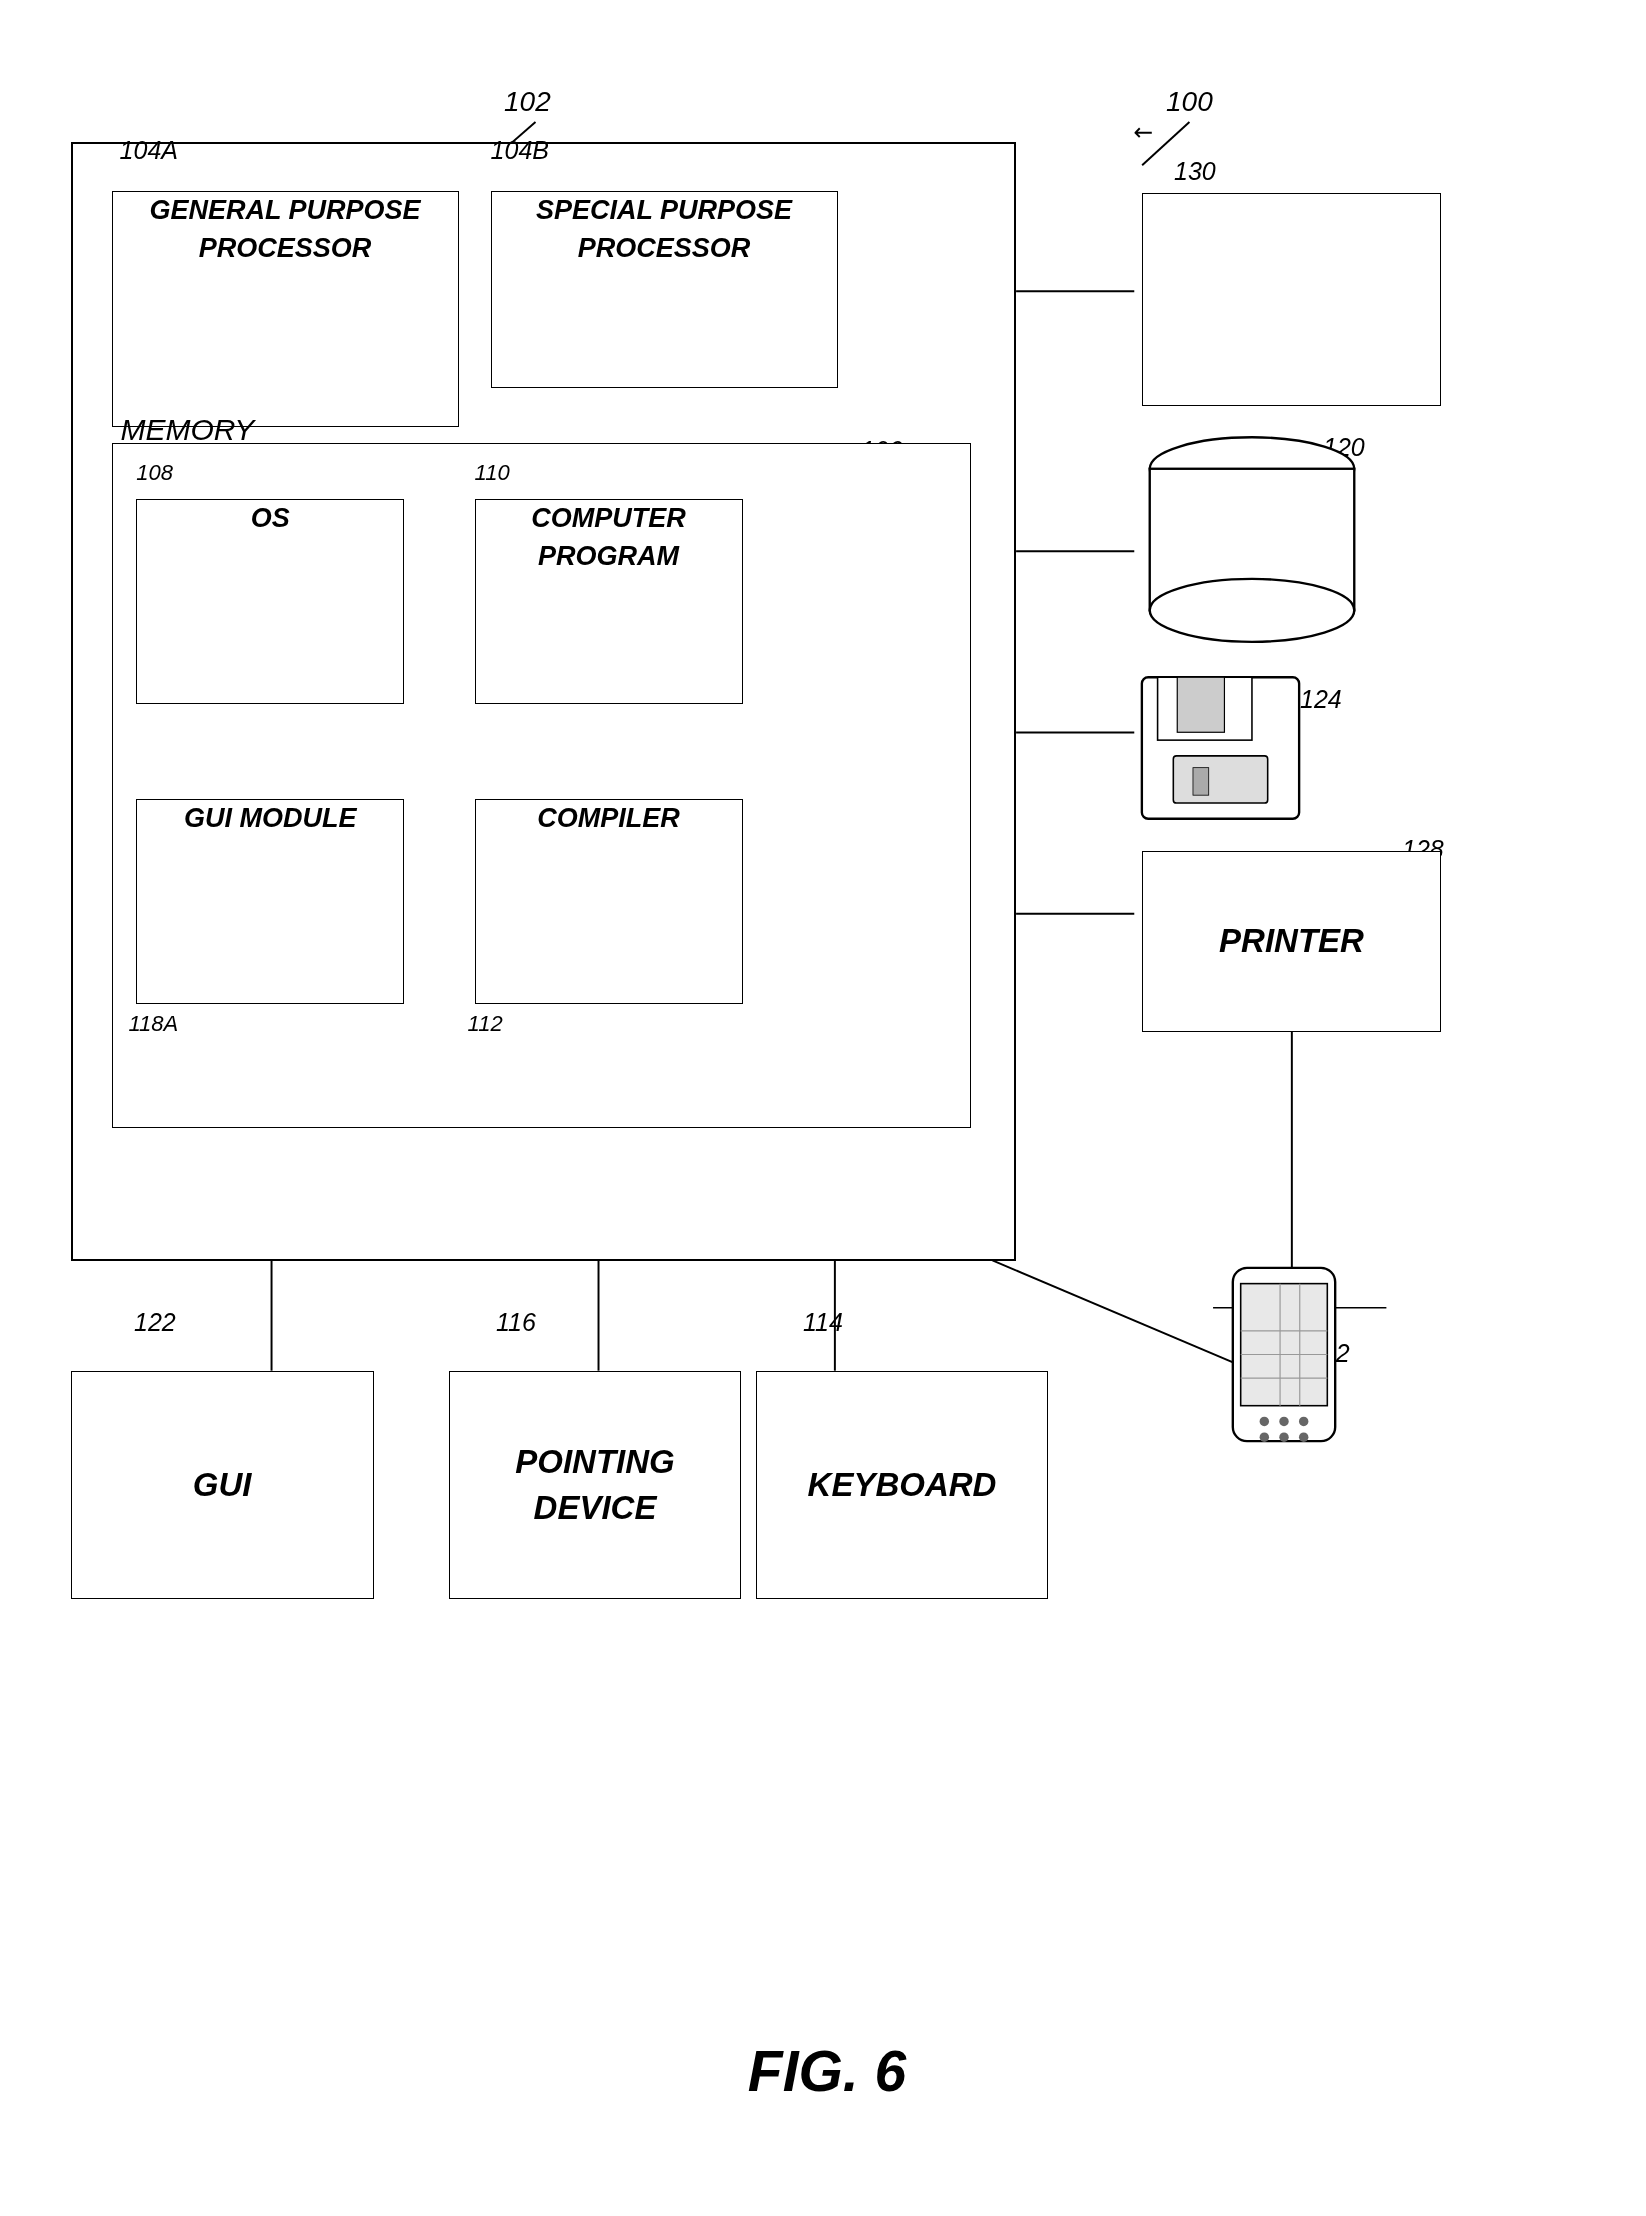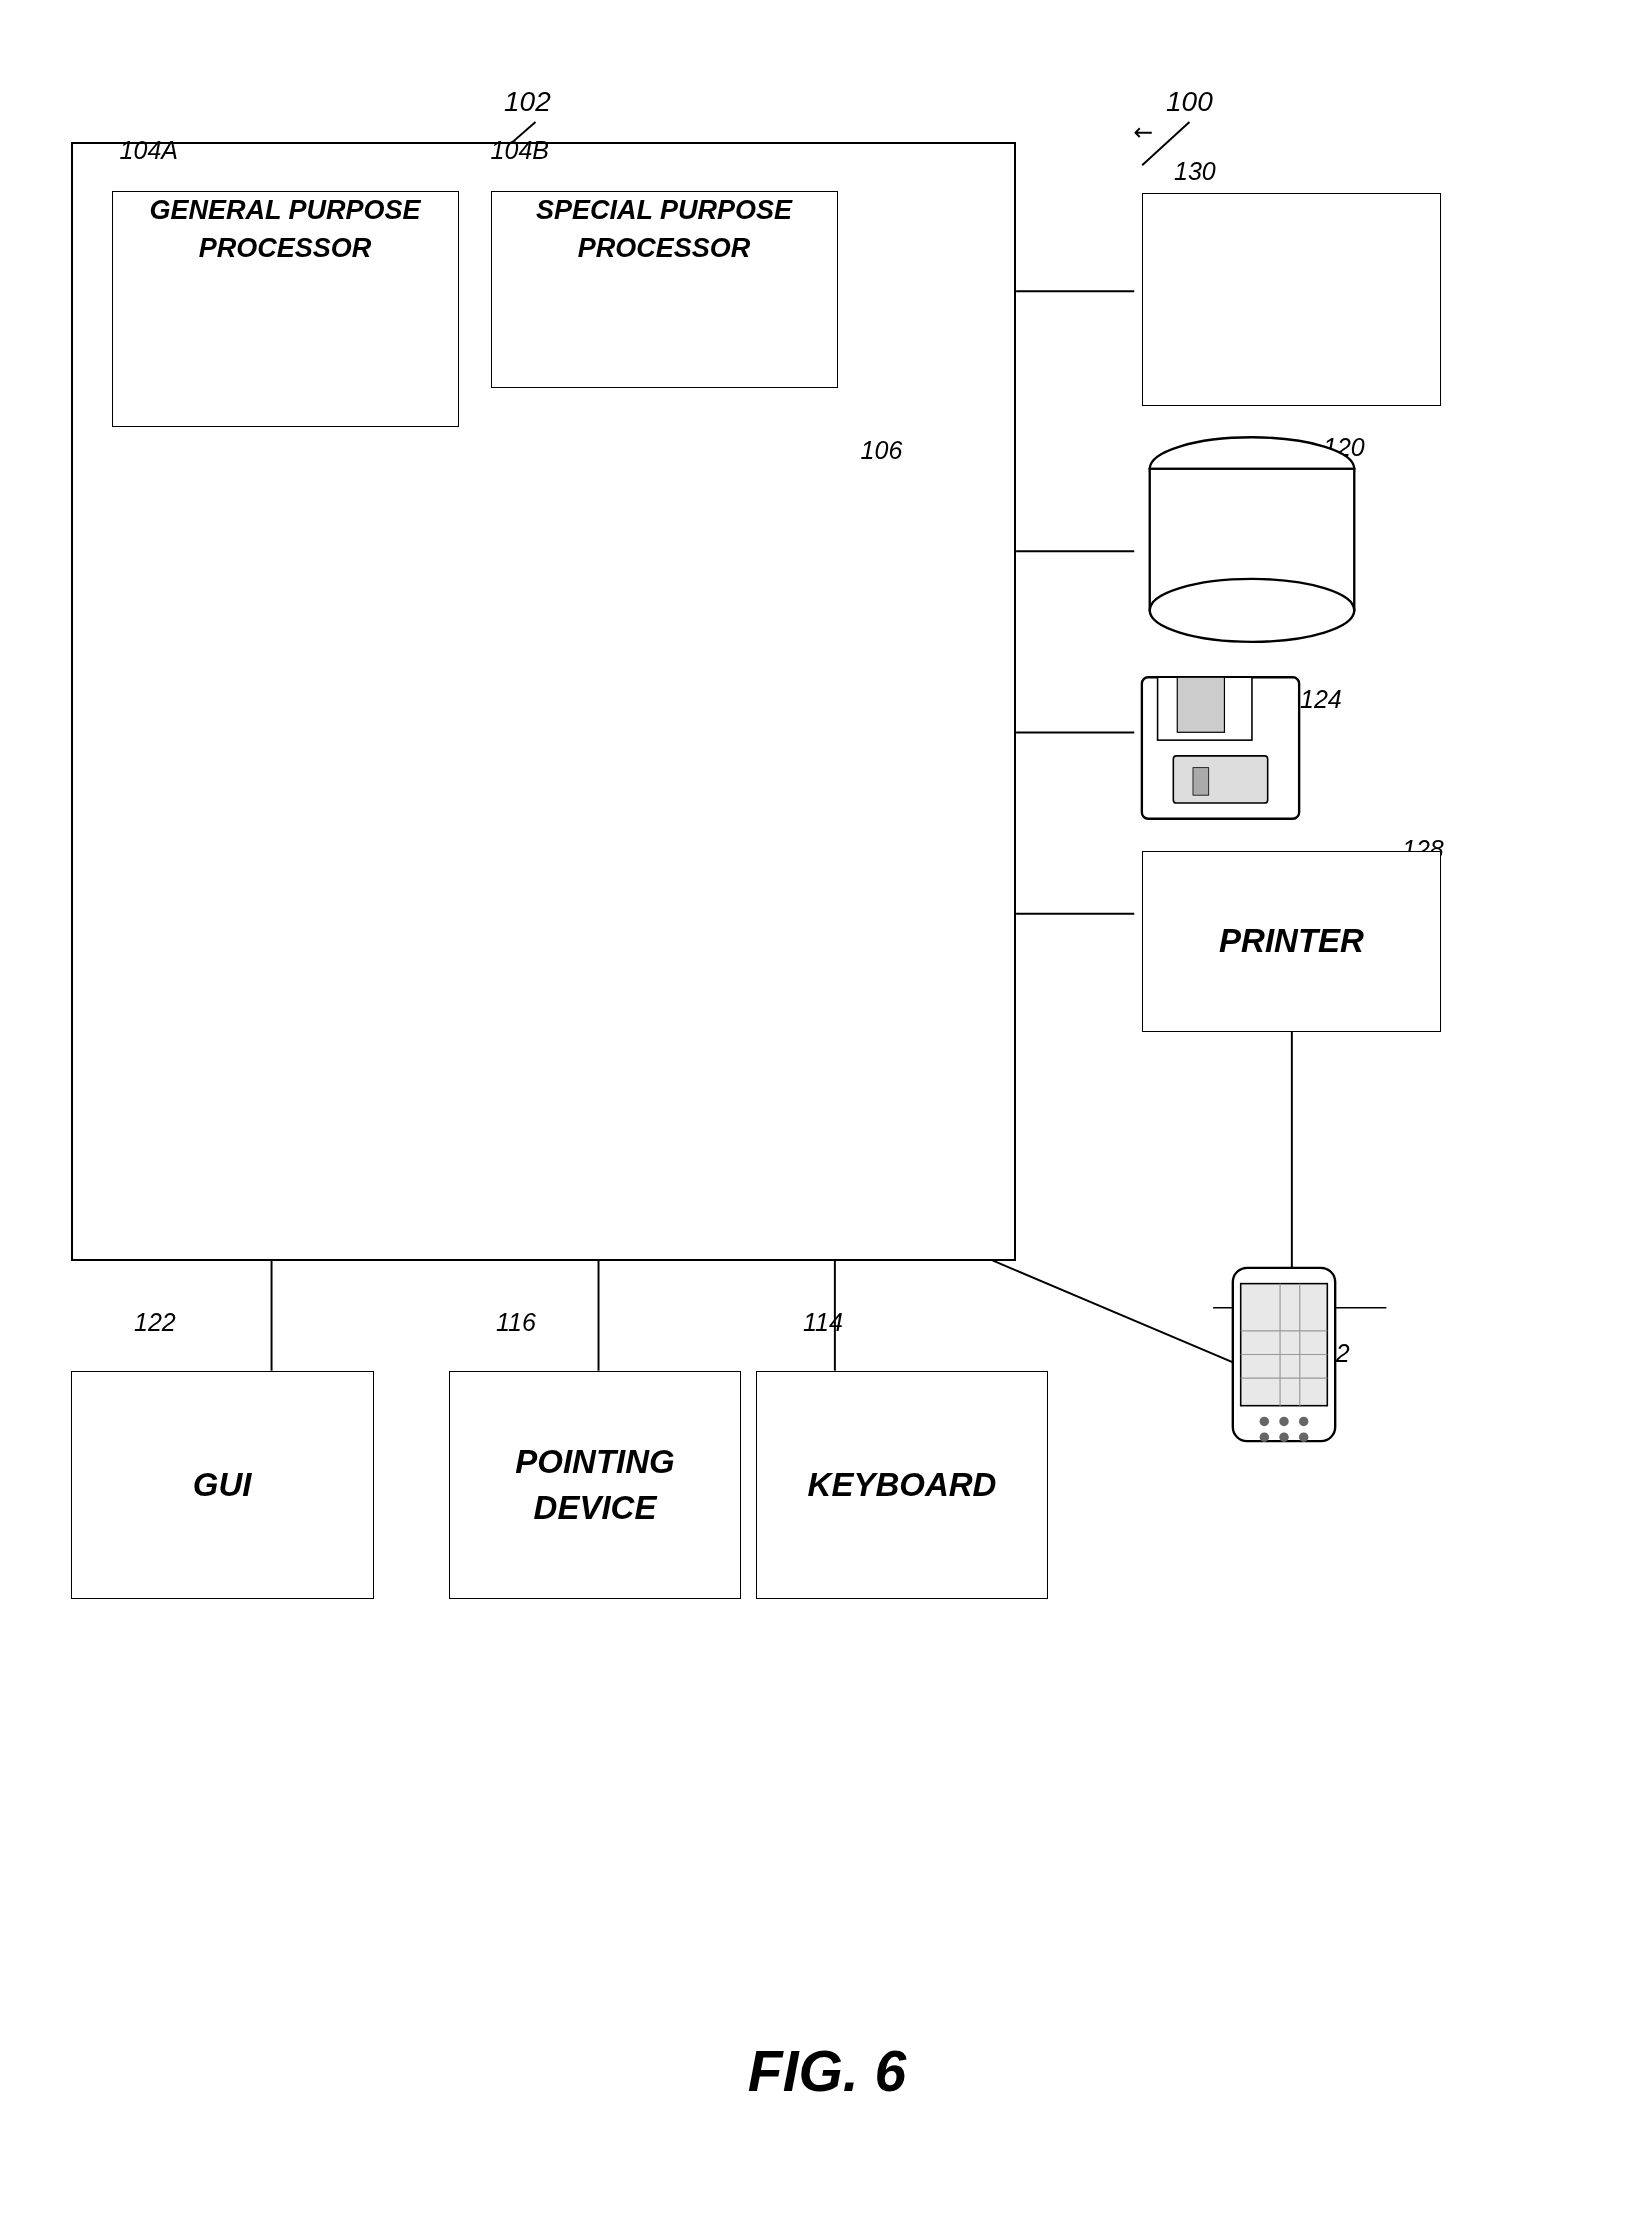--- a/index.html
+++ b/index.html
@@ -174,20 +174,50 @@
 
     <div class="ref-label" style="top:-7.9px; left:418px; font-size:25px;">104B</div>
 
     <div class="module-box" style="top:47px; left:418px; width:347px; height:197px;">
       <span class="module-box-label">SPECIAL PURPOSE
 PROCESSOR</span>
     </div>
 
     <div class="ref-label" style="top:292px; left:788px; font-size:25px;">106</div>
 
+    <div class="memory-box">
+      <span class="memory-label">MEMORY</span>
+
+      <div class="ref-label" style="top:15.8px; left:23.6px; font-size:22px;">108</div>
+
+      <div class="module-box" style="top:55px; left:23.6px; width:268px; height:205px;">
+        <span class="module-box-label">OS</span>
+      </div>
+
+      <div class="ref-label" style="top:15.8px; left:362px; font-size:22px;">110</div>
+
+      <div class="module-box" style="top:55px; left:362px; width:268px; height:205px;">
+        <span class="module-box-label">COMPUTER
+PROGRAM</span>
+      </div>
+
+      <div class="module-box" style="top:355px; left:23.6px; width:268px; height:205px;">
+        <span class="module-box-label">GUI
+MODULE</span>
+      </div>
+
+      <div class="ref-label" style="top:567px; left:15.8px; font-size:22px;">118A</div>
+
+      <div class="ref-label" style="top:567px; left:355px; font-size:22px;">112</div>
+
+      <div class="module-box" style="top:355px; left:362px; width:268px; height:205px;">
+        <span class="module-box-label">COMPILER</span>
+      </div>
+
+    </div>
 
   </div>
 
   <div class="ref-label" style="top:110px; left:1127px; font-size:25px;">130</div>
   <div class="ext-box" style="top:146px; left:1095px; width:299px; height:213px;">
   </div>
 
   <div class="ref-label" style="top:386px; left:1276px; font-size:25px;">120</div>
 
   <svg style="position:absolute; top:386px; left:1087px; width:236px; height:221px;" viewBox="0 0 300 280">

